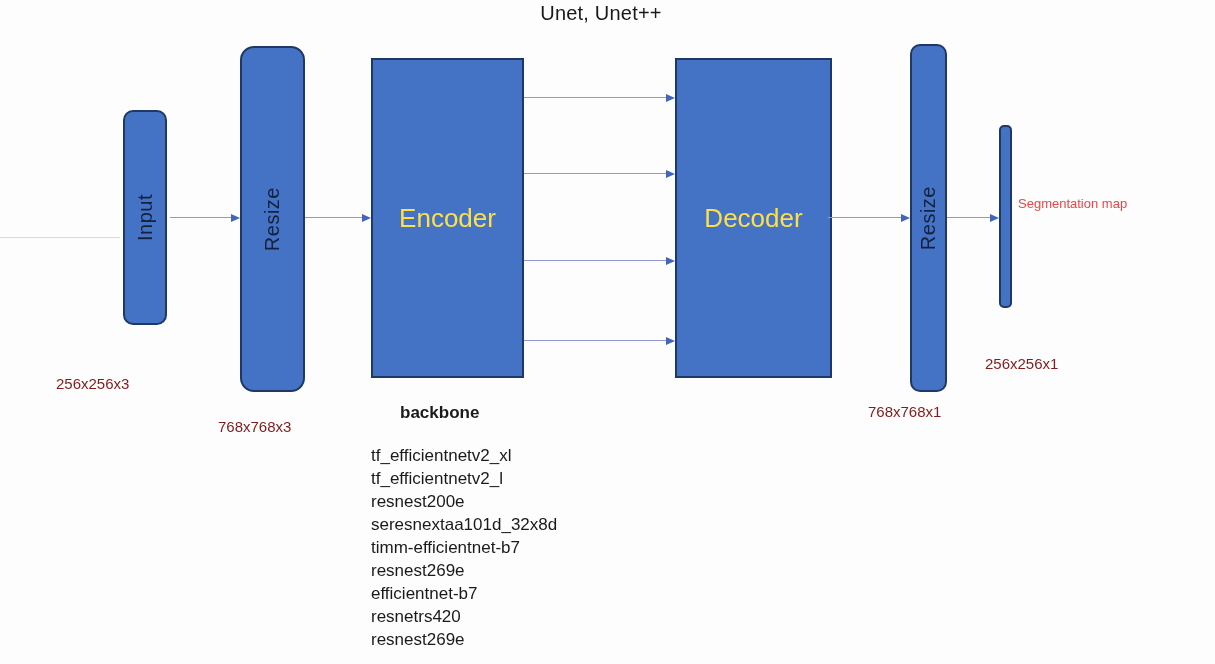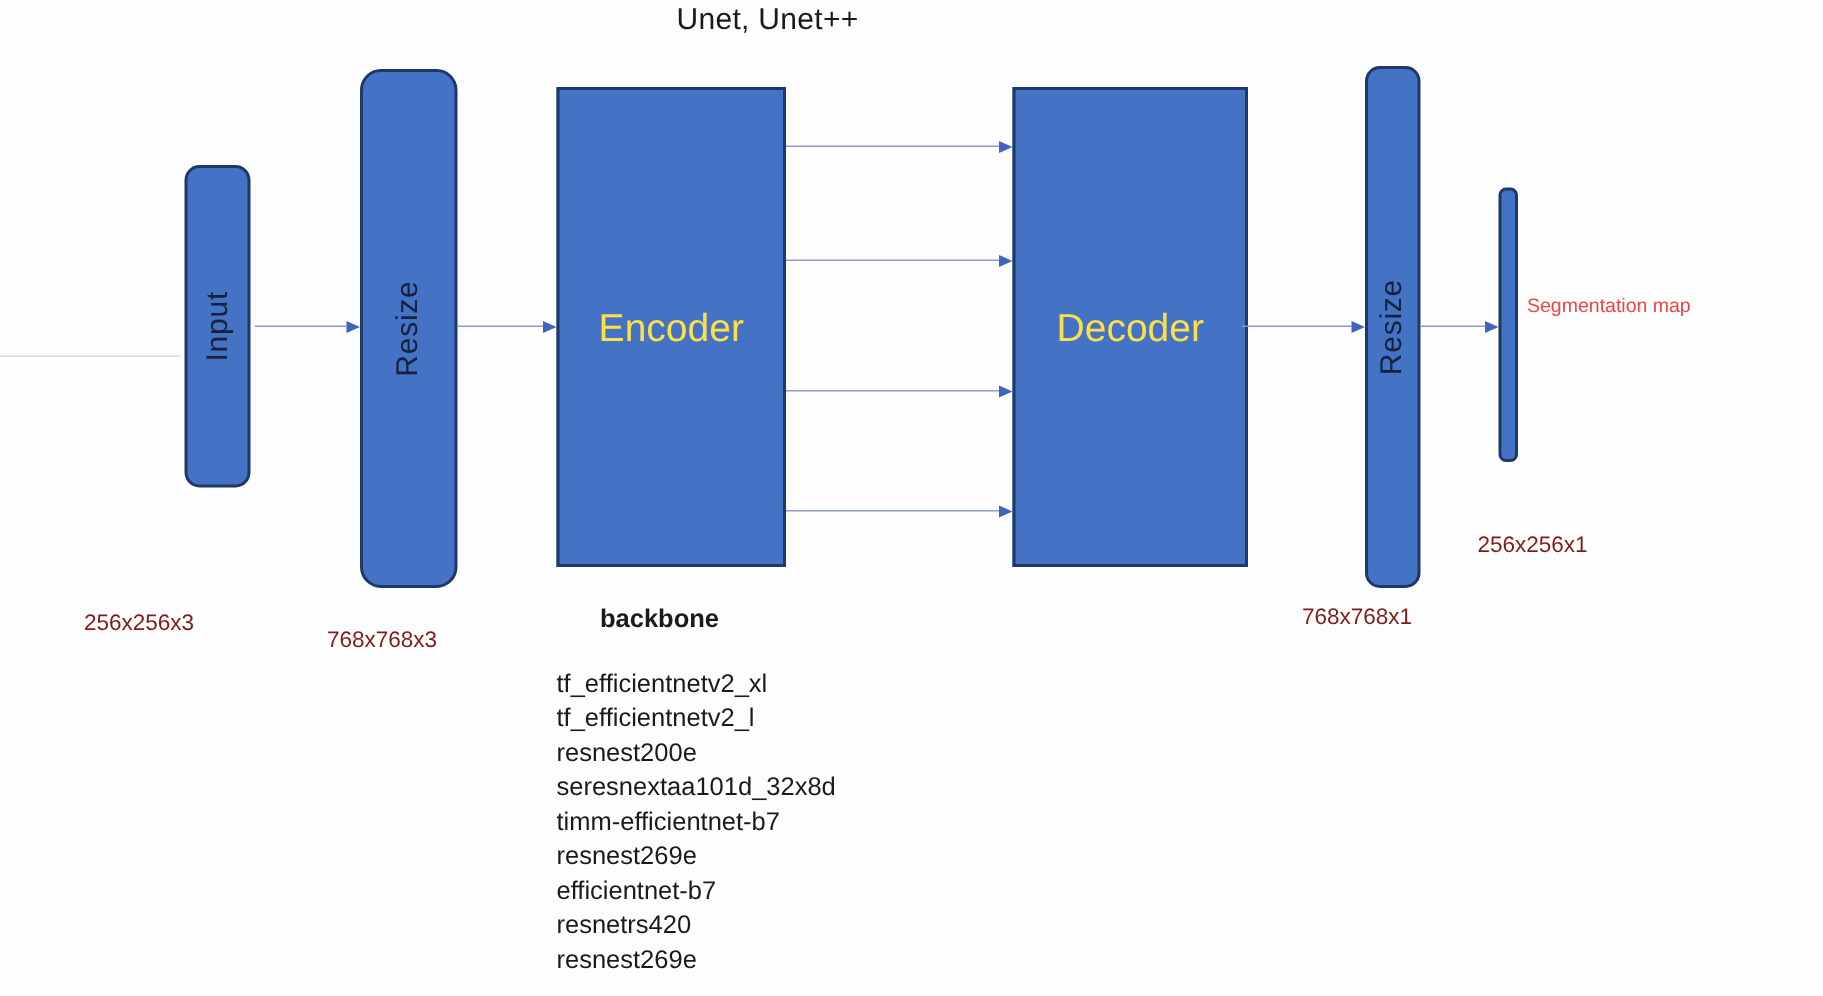--- a/index.html
+++ b/index.html
@@ -11,21 +11,21 @@
   .canvas {
     position: relative;
     width: 1215px;
     height: 664px;
     background: #fdfdfd;
     overflow: hidden;
   }
   .title {
     position: absolute;
     left: 451px; top: 2px; width: 300px;
-    text-align: left;
+    text-align: center;
     font-size: 20px;
     color: #1a1a1a;
     letter-spacing: 0.2px;
   }
   .node {
     position: absolute;
     background: #4472C4;
     border: 2px solid #1F3864;
     display: flex;
     align-items: center;
@@ -163,21 +163,21 @@
   <div class="arrow" style="left:828px; top:213px; width:82px;">
     <div class="line"></div>
     <div class="head"></div>
   </div>
 
   <div class="arrow" style="left:947px; top:213px; width:52px;">
     <div class="line"></div>
     <div class="head"></div>
   </div>
 
-  <div class="dim-label" style="left:56px; top:375px;margin-top:32px;">256x256x3</div>
+  <div class="dim-label" style="left:56px; top:375px;">256x256x3</div>
   <div class="dim-label" style="left:218px; top:418px;">768x768x3</div>
   <div class="dim-label" style="left:868px; top:403px;">768x768x1</div>
   <div class="dim-label" style="left:985px; top:355px;">256x256x1</div>
 
   <div class="backbone-heading">backbone</div>
   <div class="backbone-list">
       <div>tf_efficientnetv2_xl</div>
       <div>tf_efficientnetv2_l</div>
       <div>resnest200e</div>
       <div>seresnextaa101d_32x8d</div>

